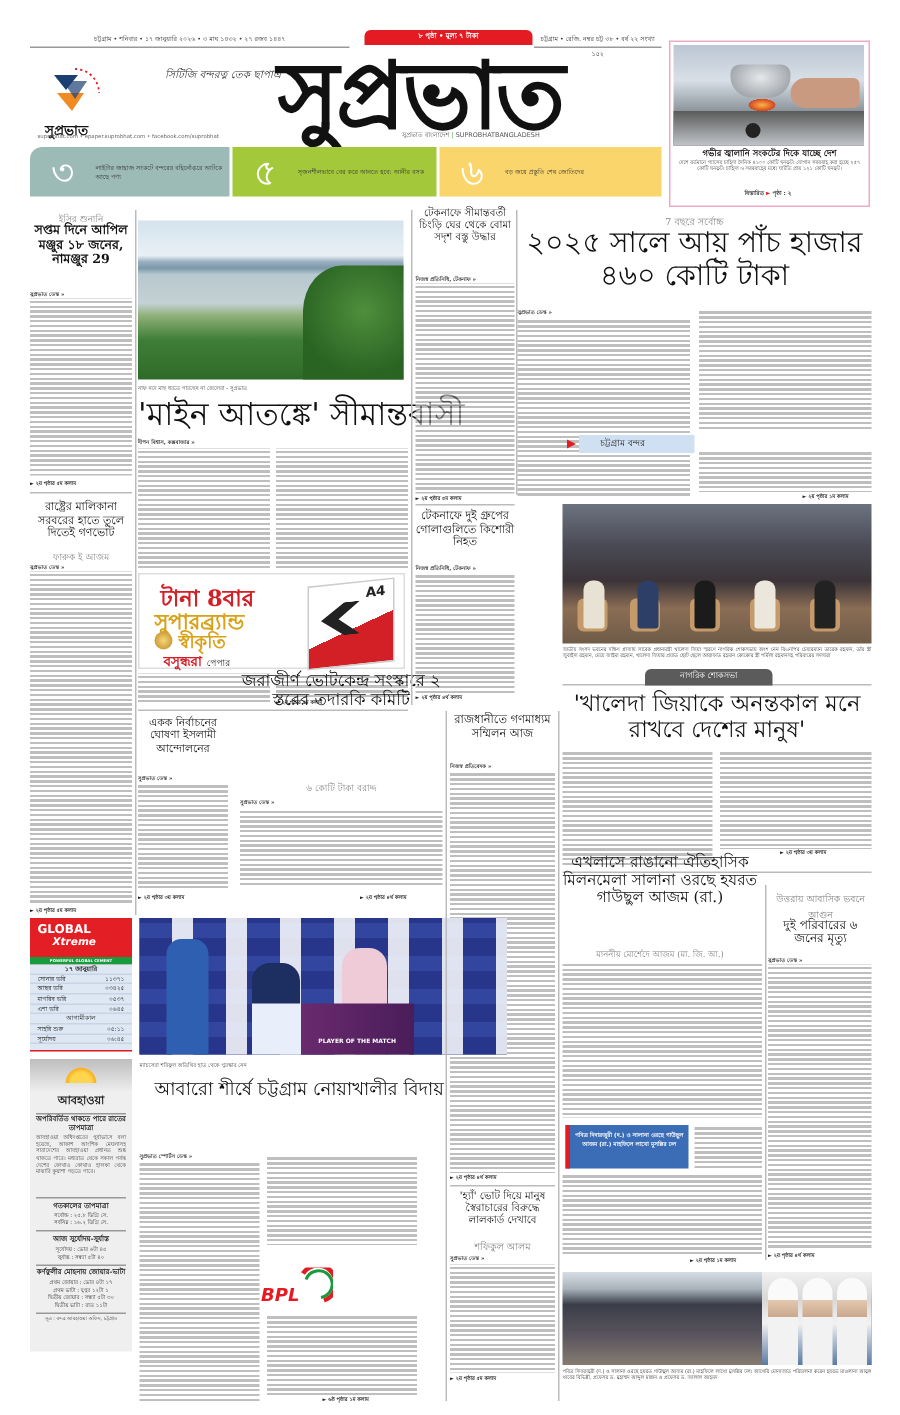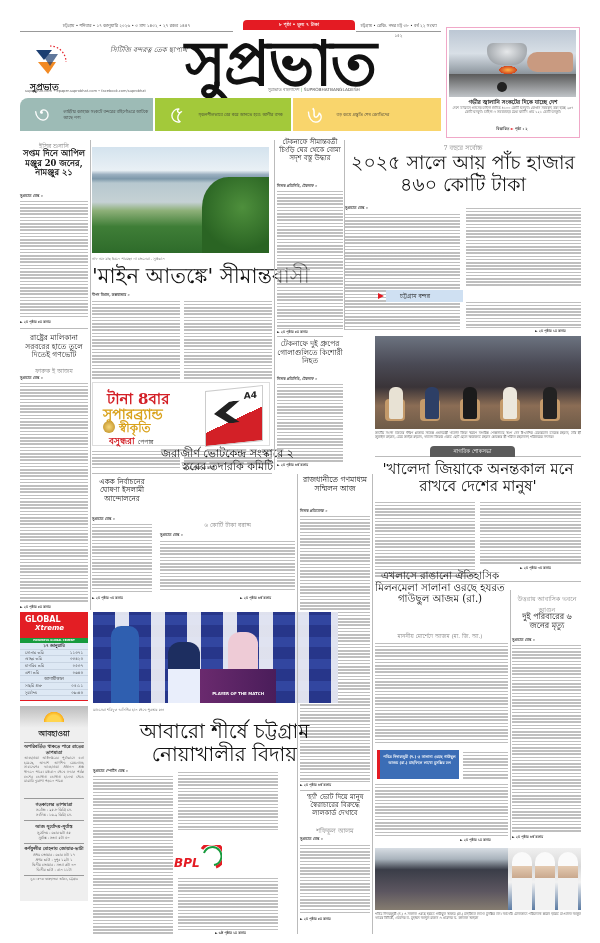--- a/index.html
+++ b/index.html
@@ -130,21 +130,21 @@
 <div class="abs strip" id="strip2">
   <span class="num">৫</span>
   <span class="s-text">সৃজনশীলভাবে বের করে আনতে হবে: আনীর বসক</span>
 </div>
 <div class="abs strip" id="strip3">
   <span class="num">৬</span>
   <span class="s-text">বড় জয়ে প্রস্তুতি শেষ জোতিদের</span>
 </div>
 
 <div class="abs kicker" style="top:141px;left:20px;width:68px;font-size:6px">ইসির শুনানি</div>
-<div class="abs hl" style="top:149px;left:20px;width:68px;font-size:8.4px;font-weight:bold">সপ্তম দিনে আপিল মঞ্জুর 20 জনের, নামঞ্জুর ২১</div>
+<div class="abs hl" style="top:149px;left:20px;width:68px;font-size:8.4px;font-weight:bold">সপ্তম দিনে আপিল মঞ্জুর ১৮ জনের, নামঞ্জুর 29</div>
 <div class="abs byline" style="top:193px;left:20px">সুপ্রভাত ডেস্ক »</div>
 <div class="abs fill" style="top:199px;left:20px;width:68px;height:118px"></div>
 <div class="abs cont" style="top:320px;left:20px">► ২য় পৃষ্ঠার ৫ম কলাম</div>
 <div class="abs rule" style="top:328px;left:20px;width:68px;height:.6px"></div>
 
 <div class="abs hl" style="top:334px;left:20px;width:68px;font-size:7.4px">রাষ্ট্রের মালিকানা সরবরের হাতে তুলে দিতেই গণভোট</div>
 <div class="abs kicker" style="top:366px;left:20px;width:68px;font-size:6px">ফারুক ই আজম</div>
 <div class="abs byline" style="top:375px;left:20px">সুপ্রভাত ডেস্ক »</div>
 <div class="abs fill" style="top:381px;left:20px;width:68px;height:222px"></div>
 <div class="abs cont" style="top:605px;left:20px">► ২য় পৃষ্ঠার ৫ম কলাম</div>
@@ -291,21 +291,21 @@
 <div class="abs cont" style="top:596px;left:240px">► ২য় পৃষ্ঠার ৪র্থ কলাম</div>
 
 <div class="abs" id="cricket-img">
   <div class="wall"></div>
   <div class="p1"></div>
   <div class="p2"></div>
   <div class="p3"></div>
   <div class="cheque">PLAYER OF THE MATCH</div>
 </div>
 <div class="abs" style="top:707px;left:93px;font-size:3.6px;color:#444">ম্যাচসেরা শরিফুল অতিথির হাত থেকে পুরস্কার নেন</div>
-<div class="abs hl" style="top:720px;left:102px;width:245px;font-size:20px">আবারো শীর্ষে চট্টগ্রাম নোয়াখালীর বিদায়</div>
+<div class="abs hl" style="top:720px;left:77px;width:245px;font-size:12px">আবারো শীর্ষে চট্টগ্রাম নোয়াখালীর বিদায়</div>
 <div class="abs byline" style="top:768px;left:93px">সুপ্রভাত স্পোর্টস ডেস্ক »</div>
 <div class="abs fill" style="top:774px;left:93px;width:80px;height:160px"></div>
 <div class="abs fill" style="top:770px;left:178px;width:100px;height:60px"></div>
 <svg class="abs" id="bpl-logo" viewBox="0 0 50 30">
   <path d="M30 4 A12 12 0 1 1 44 22" fill="none" stroke="#e41b23" stroke-width="3"></path>
   <path d="M32 8 A9 9 0 1 1 42 20" fill="none" stroke="#179b3d" stroke-width="2"></path>
   <text x="2" y="22" font-family="DejaVu Sans" font-weight="bold" font-style="italic" font-size="12" fill="#e41b23">BPL</text>
 </svg>
 <div class="abs fill" style="top:876px;left:178px;width:100px;height:54px"></div>
 <div class="abs cont" style="top:931px;left:215px">► ৬ষ্ঠ পৃষ্ঠার ১ম কলাম</div>

